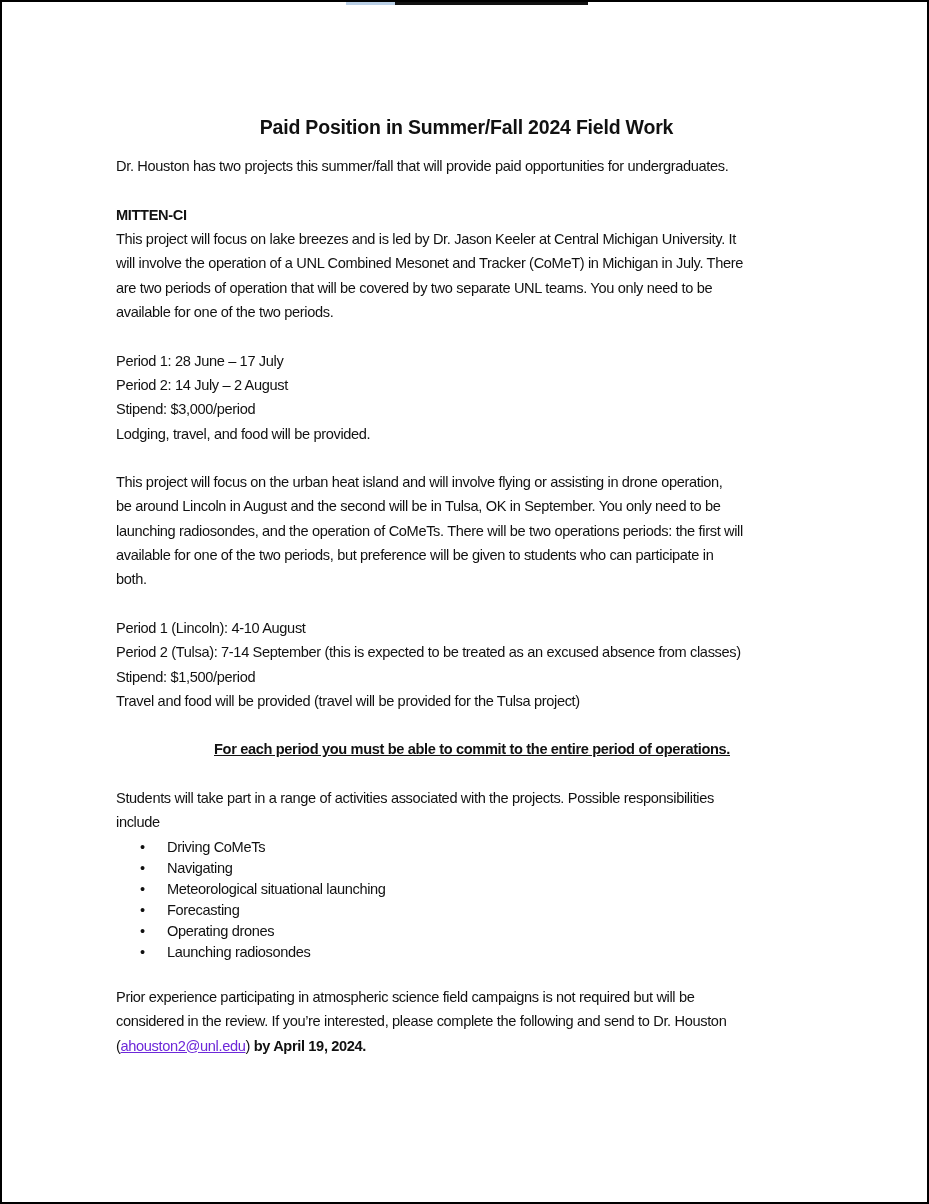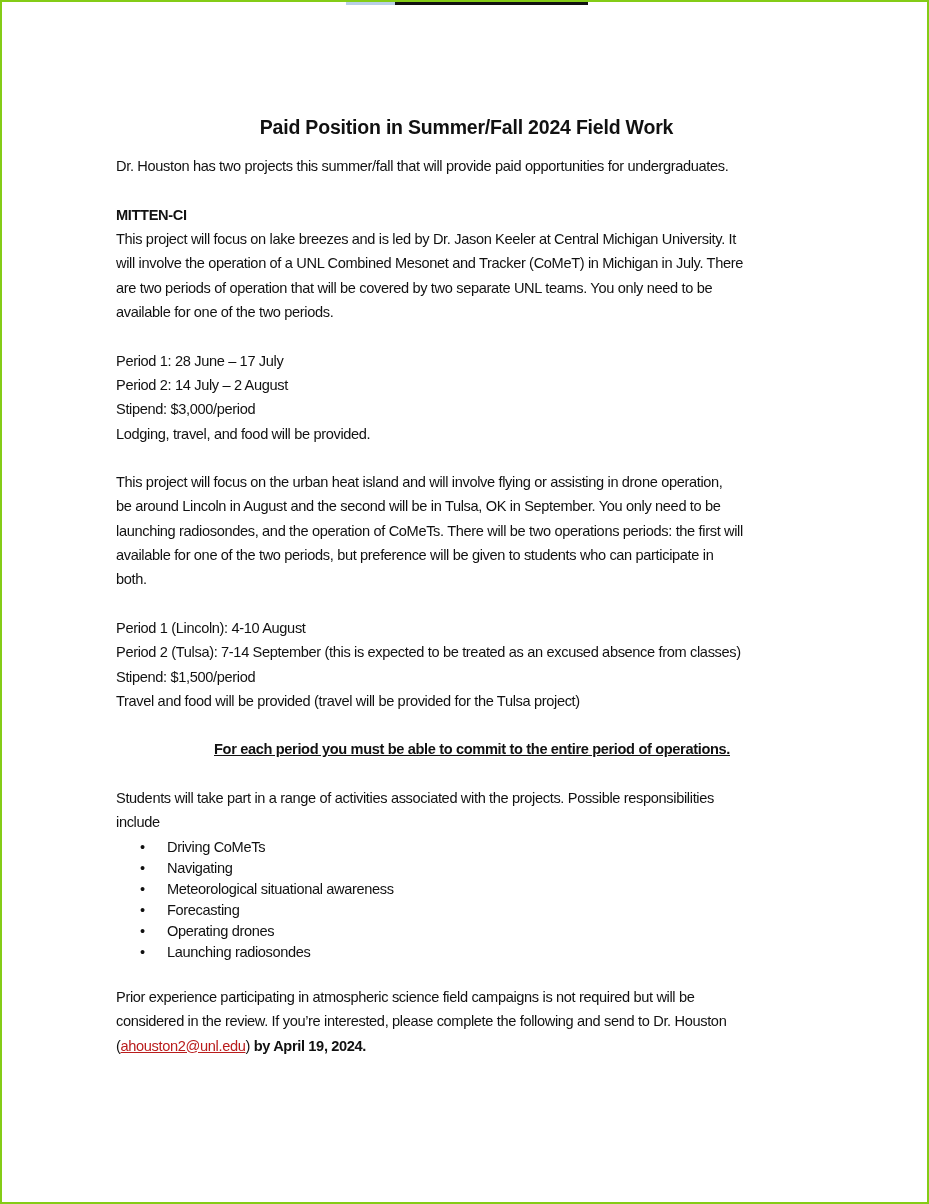--- a/index.html
+++ b/index.html
@@ -1,41 +1,41 @@
 <!DOCTYPE html>
 <html><head>
   <meta charset="utf-8">
   <style>
     html, body { margin: 0; padding: 0; background: #ffffff; }
     body { width: 929px; height: 1204px; position: relative; overflow: hidden; }
     .page {
       position: absolute; left: 0; top: 0;
       width: 925px; height: 1200px;
-      border: 2px solid #84cc16; background: #fff;
+      border: 2px solid #000000; background: #fff;
     }
     .topbar-dark { position: absolute; left: 393px; top: 0; width: 193px; height: 3px; background: #111; }
     .topbar-light { position: absolute; left: 344px; top: 0; width: 49px; height: 3px; background: #b9cfe6; }
     .content {
       position: absolute; left: 110px; top: 110px; width: 720px;
       font-family: "Liberation Sans Narrow", "Liberation Sans", sans-serif;
       font-size: 14.6px; line-height: 20.3px; color: #111;
       letter-spacing: -0.35px;
     }
     .title {
       text-align: center; font-weight: bold; font-size: 19.5px;
       letter-spacing: -0.2px; margin: 5px 0 19px 0; width: 709px;
     }
     p { margin: 4px; }
     .gap { height: 20.3px; }
     .h { font-weight: bold; }
     .u { font-weight: bold; text-decoration: underline; text-align: center; }
     ul { margin: 0; padding: 0; list-style: none; }
     li { position: relative; padding-left: 55px; height: 21px; }
     li .bullet { position: absolute; left: 28px; top: 0; }
-    a { color: #b91c1c; text-decoration: underline; }
+    a { color: #6d28d9; text-decoration: underline; }
     .b { font-weight: bold; }
   </style>
 </head>
 <body>
 
 <div class="page">
   <div class="topbar-light"></div>
   <div class="topbar-dark"></div>
 
   <div class="content">
@@ -77,21 +77,21 @@
     <div class="gap"></div>
 
     <p class="u">For each period you must be able to commit to the entire period of operations.</p>
     <div class="gap"></div>
 
     <p>Students will take part in a range of activities associated with the projects. Possible responsibilities</p>
     <p>include</p>
     <ul>
       <li><span class="bullet">•</span><span>Driving CoMeTs</span></li>
       <li><span class="bullet">•</span><span>Navigating</span></li>
-      <li><span class="bullet">•</span><span>Meteorological situational awareness</span></li>
+      <li><span class="bullet">•</span><span>Meteorological situational launching</span></li>
       <li><span class="bullet">•</span><span>Forecasting</span></li>
       <li><span class="bullet">•</span><span>Operating drones</span></li>
       <li><span class="bullet">•</span><span>Launching radiosondes</span></li>
     </ul>
     <div class="gap"></div>
 
     <div>
       <p>Prior experience participating in atmospheric science field campaigns is not required but will be</p>
       <p>considered in the review. If you’re interested, please complete the following and send to Dr. Houston</p>
       <p><span>(</span><a href="#">ahouston2@unl.edu</a><span>)</span><span class="b"> by April 19, 2024.</span></p>

